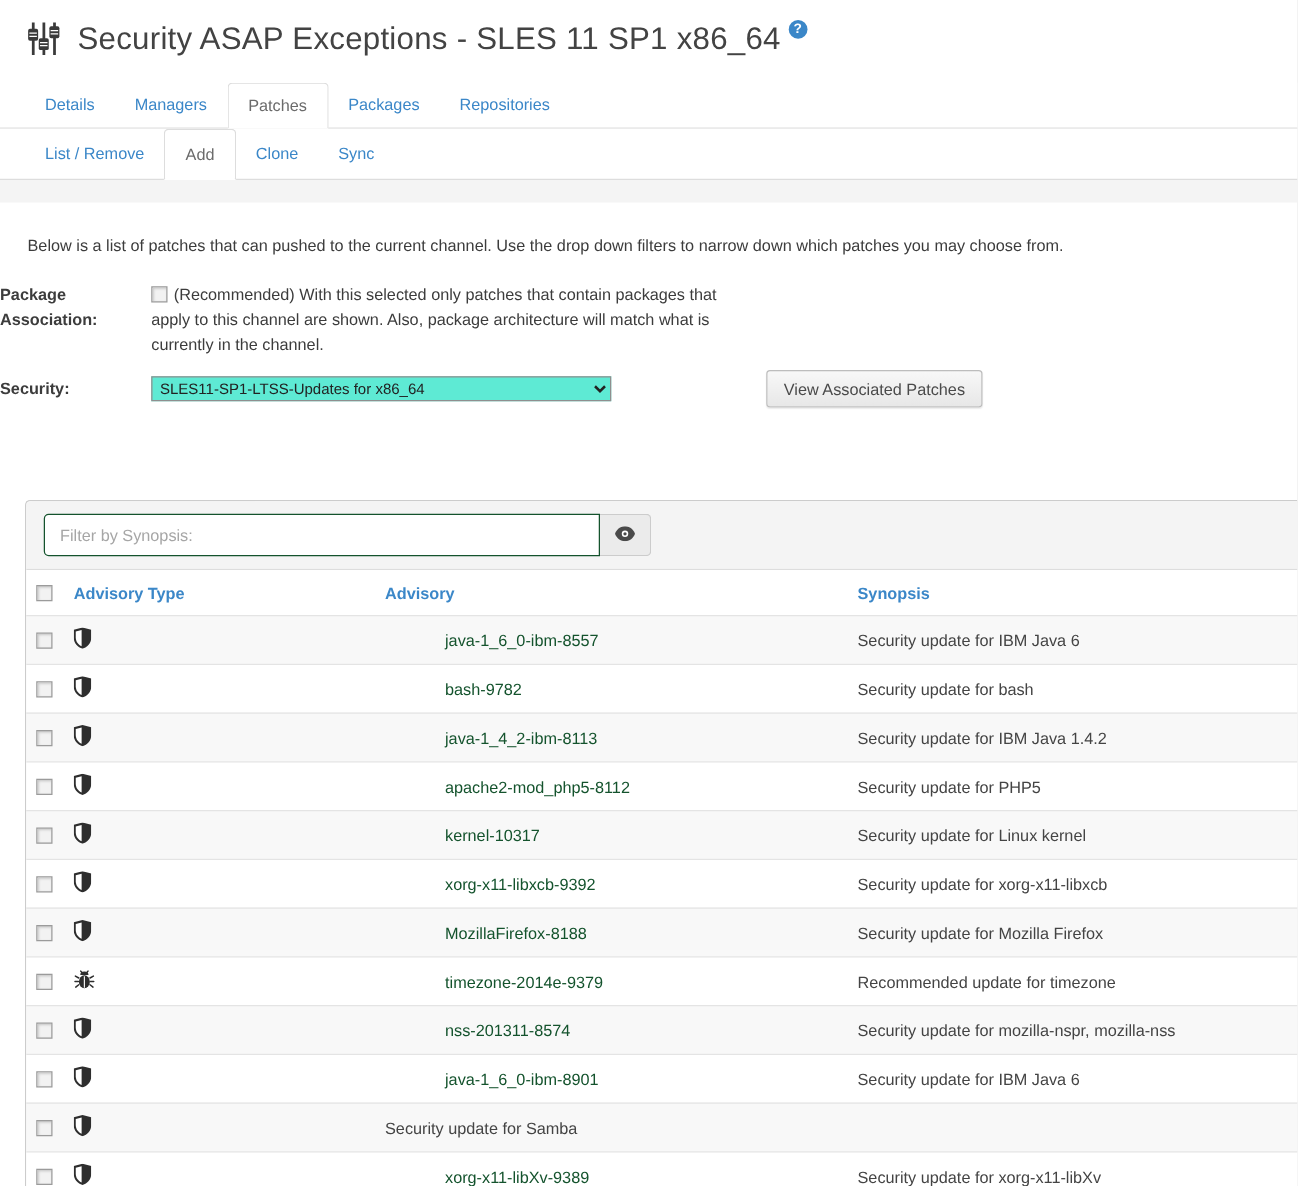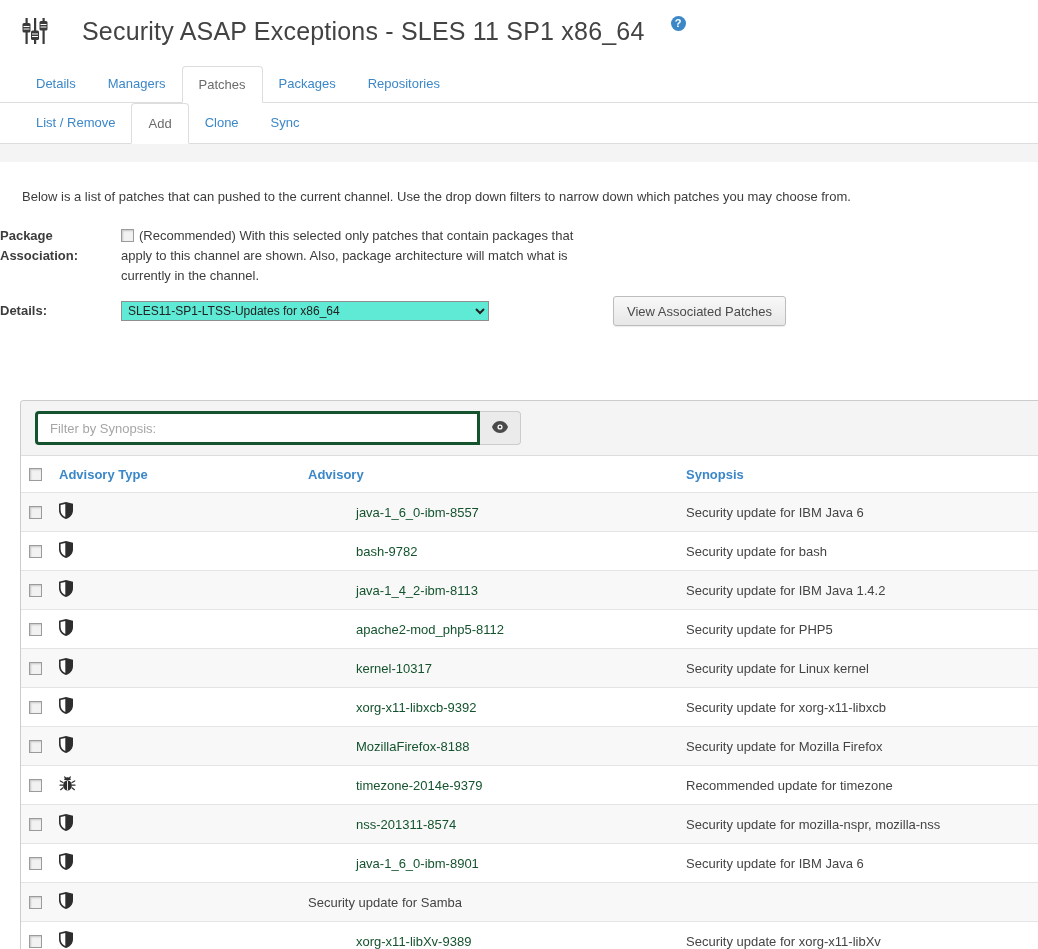--- a/index.html
+++ b/index.html
@@ -1,20 +1,20 @@
 <!DOCTYPE html>
 <html><head>
 <meta charset="utf-8">
 <style>
   * { box-sizing: border-box; margin: 0; padding: 0; }
   html, body { width: 1038px; height: 949px; overflow: hidden; background: #fff; }
   body { font-family: "Liberation Sans", sans-serif; font-size: 13px; color: #3c3c3c; }
 
   
-  .header { padding: 14px 0 0 22px; display: flex; align-items: flex-start; gap: 20px; }
+  .header { padding: 14px 0 0 22px; display: flex; align-items: flex-start; }
   .header .title-icon { margin-top: 3px; }
   h1.page-title { font-size: 25px; font-weight: 400; color: #434343; margin-left: 14px; line-height: 34px; letter-spacing: .2px; }
   .help-badge { display: inline-block; width: 15px; height: 15px; border-radius: 50%;
     background: #3b87c8; color: #fff; font-size: 11px; font-weight: bold; text-align: center;
     line-height: 15px; margin-left: 6px; vertical-align: top; margin-top: 2px; }
 
   
   .tabs { display: flex; padding-left: 20px; border-bottom: 1px solid #ddd; background: #fff; }
   .tabs.main { margin-top: 18px; }
   .tabs li { list-style: none; padding: 10px 16px; color: #3b87c8; cursor: pointer; white-space: nowrap; }
@@ -38,21 +38,21 @@
   .btn-default { margin-left: 124px; height: 30px; padding: 0 13px; font-size: 13px; color: #4a4a4a;
     background: linear-gradient(#f8f8f8, #e7e7e7); border: 1px solid #bdbdbd; border-radius: 3px;
     box-shadow: 0 1px 1px rgba(0,0,0,.08); cursor: pointer; font-family: "Liberation Sans", sans-serif; }
 
   
   .panel { margin: 74px 0 0 20px; border: 1px solid #ccc; border-right: none; border-bottom: none;
     border-radius: 4px 0 0 0; }
   .panel-heading { background: #f4f4f4; padding: 10px 14px; border-bottom: 1px solid #ddd;
     border-radius: 4px 0 0 0; }
   .input-group { display: flex; width: 486px; }
-  .filter-input { flex: 1; height: 34px; border: 3px solid #14532d; border-radius: 4px 0 0 4px;
+  .filter-input { flex: 1; height: 34px; border: 1px solid #14532d; border-radius: 4px 0 0 4px;
     padding: 0 12px; font-size: 13px; color: #15803d; font-family: "Liberation Sans", sans-serif; outline: none; }
   .filter-input::placeholder { color: #a6a6a6; }
   .eye-btn { width: 41px; height: 34px; border: 1px solid #ccc; border-left: none; background: #ebebeb;
     border-radius: 0 4px 4px 0; cursor: pointer; display: flex; align-items: center; justify-content: center; }
 
   
   .grid-row { display: grid; grid-template-columns: 38px 249px 378px 1fr; align-items: center; }
   .thead { height: 36px; background: #fff; font-weight: bold; }
   .thead a { color: #3b87c8; text-decoration: none; cursor: pointer; }
   .cell-cb { padding-left: 8px; }
@@ -109,21 +109,21 @@
 <p class="intro">Below is a list of patches that can pushed to the current channel. Use the drop down filters to narrow down which patches you may choose from.</p>
 
 <div class="form-row pkg">
   <div class="form-label">Package Association:</div>
   <div class="pkg-text">
     <span class="cb"></span><span>(Recommended) With this selected only patches that contain packages that apply to this channel are shown. Also, package architecture will match what is currently in the channel.</span>
   </div>
 </div>
 
 <div class="form-row chan">
-  <div class="form-label">Details:</div>
+  <div class="form-label">Security:</div>
   <select class="channel-select"><option>SLES11-SP1-LTSS-Updates for x86_64</option></select>
   <button class="btn-default">View Associated Patches</button>
 </div>
 
 <div class="panel">
   <div class="panel-heading">
     <div class="input-group">
       <input class="filter-input" type="text" placeholder="Filter by Synopsis:" style="">
       <button class="eye-btn">
         <span>

